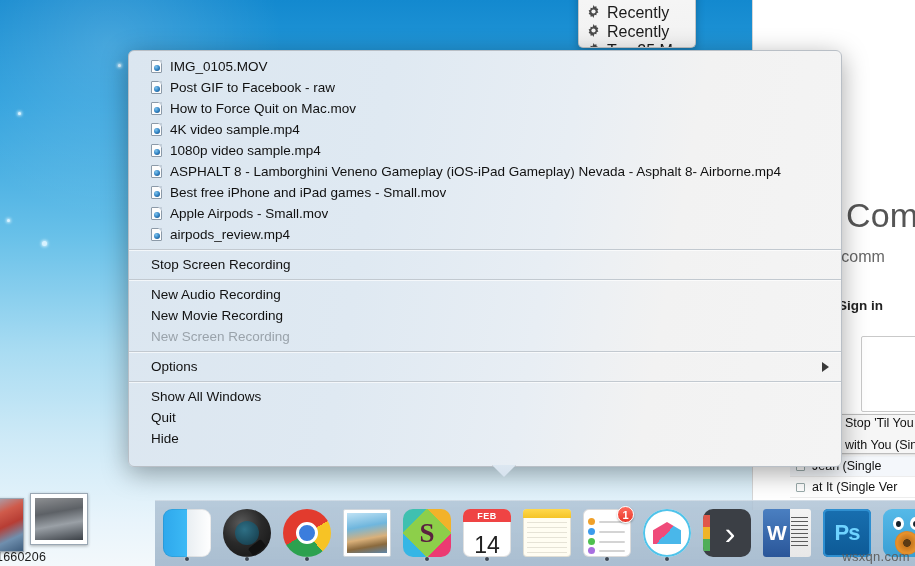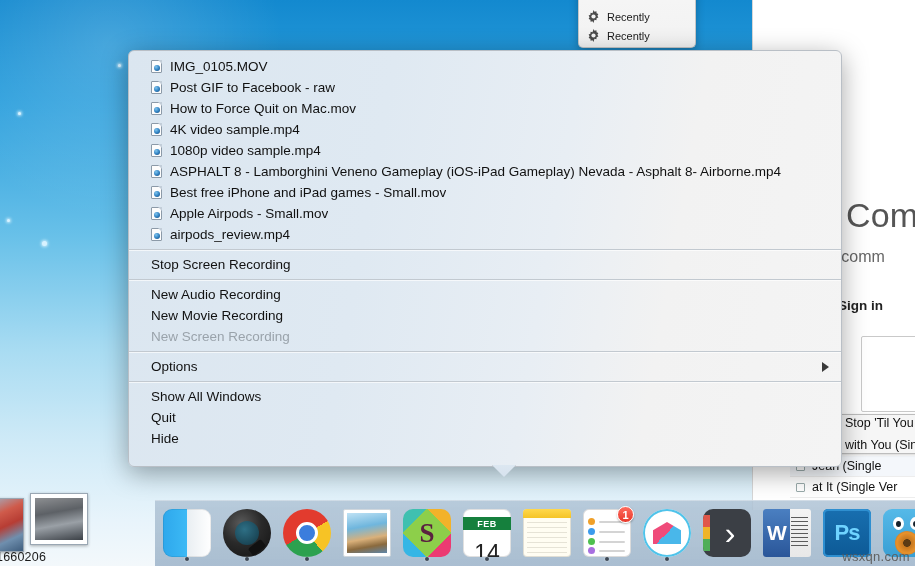--- a/index.html
+++ b/index.html
@@ -70,22 +70,22 @@
   
   #top-menu {
     position:absolute; left:578px; top:-30px; width:118px; height:78px;
     background:linear-gradient(180deg,#f7f7f7 0%,#f2f2f2 100%);
     border:1px solid #c6c6c6; border-top:none;
     border-bottom-left-radius:5px; border-bottom-right-radius:5px;
     box-shadow:0 3px 9px rgba(0,0,0,.25);
     overflow:hidden;
   }
   .tm-item {
-    display:flex; align-items:flex-end; gap:7px;
-    height:19px; padding:0 8px; font-size:11px; color:#1a1a1a; white-space:nowrap;
+    display:flex; align-items:flex-start; gap:7px;
+    height:19px; padding:0 8px; font-size:16px; color:#1a1a1a; white-space:nowrap;
   }
   .gear {
     width:13px; height:13px; flex:0 0 13px; position:relative; display:inline-block;
   }
 
   
   #dock-menu {
     position:absolute; left:128px; top:50px; width:714px; height:417px;
     background:linear-gradient(100deg,#dbe6f0 0%, #dfe9f2 34%, #e8eef4 58%, #f2f2f2 74%, #f4f4f4 100%);
     border:1px solid #b9bfc6; border-radius:6px;
@@ -218,22 +218,22 @@
   .ic-slack::after{
     content:"S"; position:absolute; inset:0; display:flex;
     align-items:center; justify-content:center;
     font-family:"Liberation Serif", serif; font-weight:bold; font-size:27px; color:#5a2140;
   }
   .ic-cal {
     background:#fff; border-radius:7px; overflow:hidden; position:relative;
     box-shadow:inset 0 0 0 1px rgba(0,0,0,.12);
   }
   .ic-cal .cal-top {
-    height:13px; background:#15803d; color:#fff; font-size:9px; font-weight:bold;
-    display:flex; align-items:center; justify-content:center; letter-spacing:.5px;margin-top:8px;
+    height:13px; background:#ef4444; color:#fff; font-size:9px; font-weight:bold;
+    display:flex; align-items:center; justify-content:center; letter-spacing:.5px;
   }
   .ic-cal .cal-day {
     height:46px; display:flex; align-items:center; justify-content:center;
     font-size:23px; color:#222;
   }
   .ic-notes {
     background:#fffdf2; border-radius:4px; overflow:hidden; position:relative;
     box-shadow:inset 0 0 0 1px rgba(0,0,0,.12);
   }
   .ic-notes::before{

